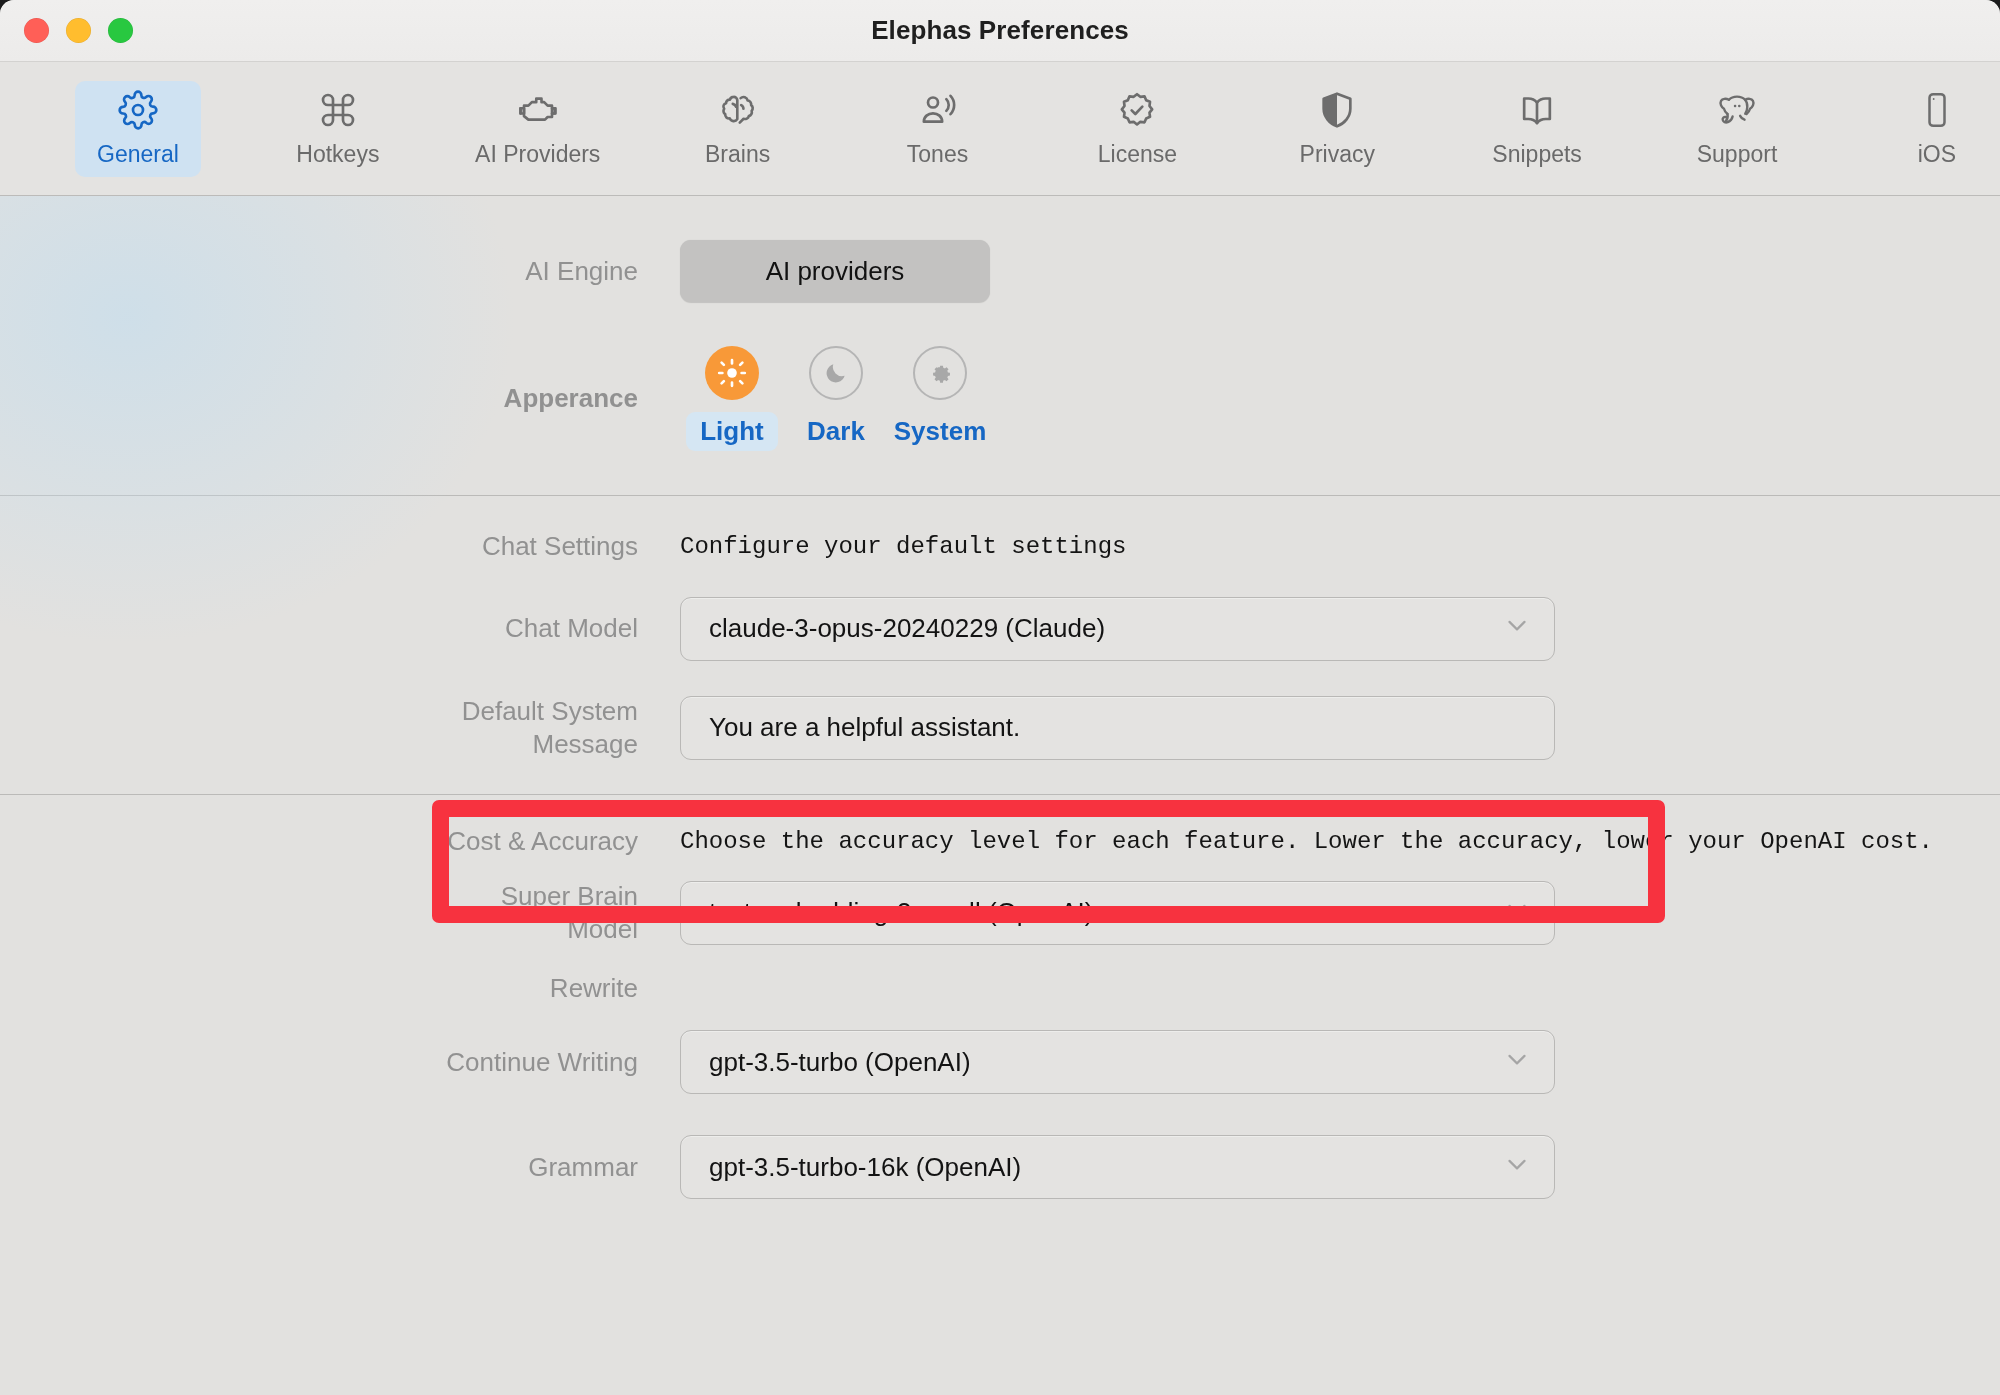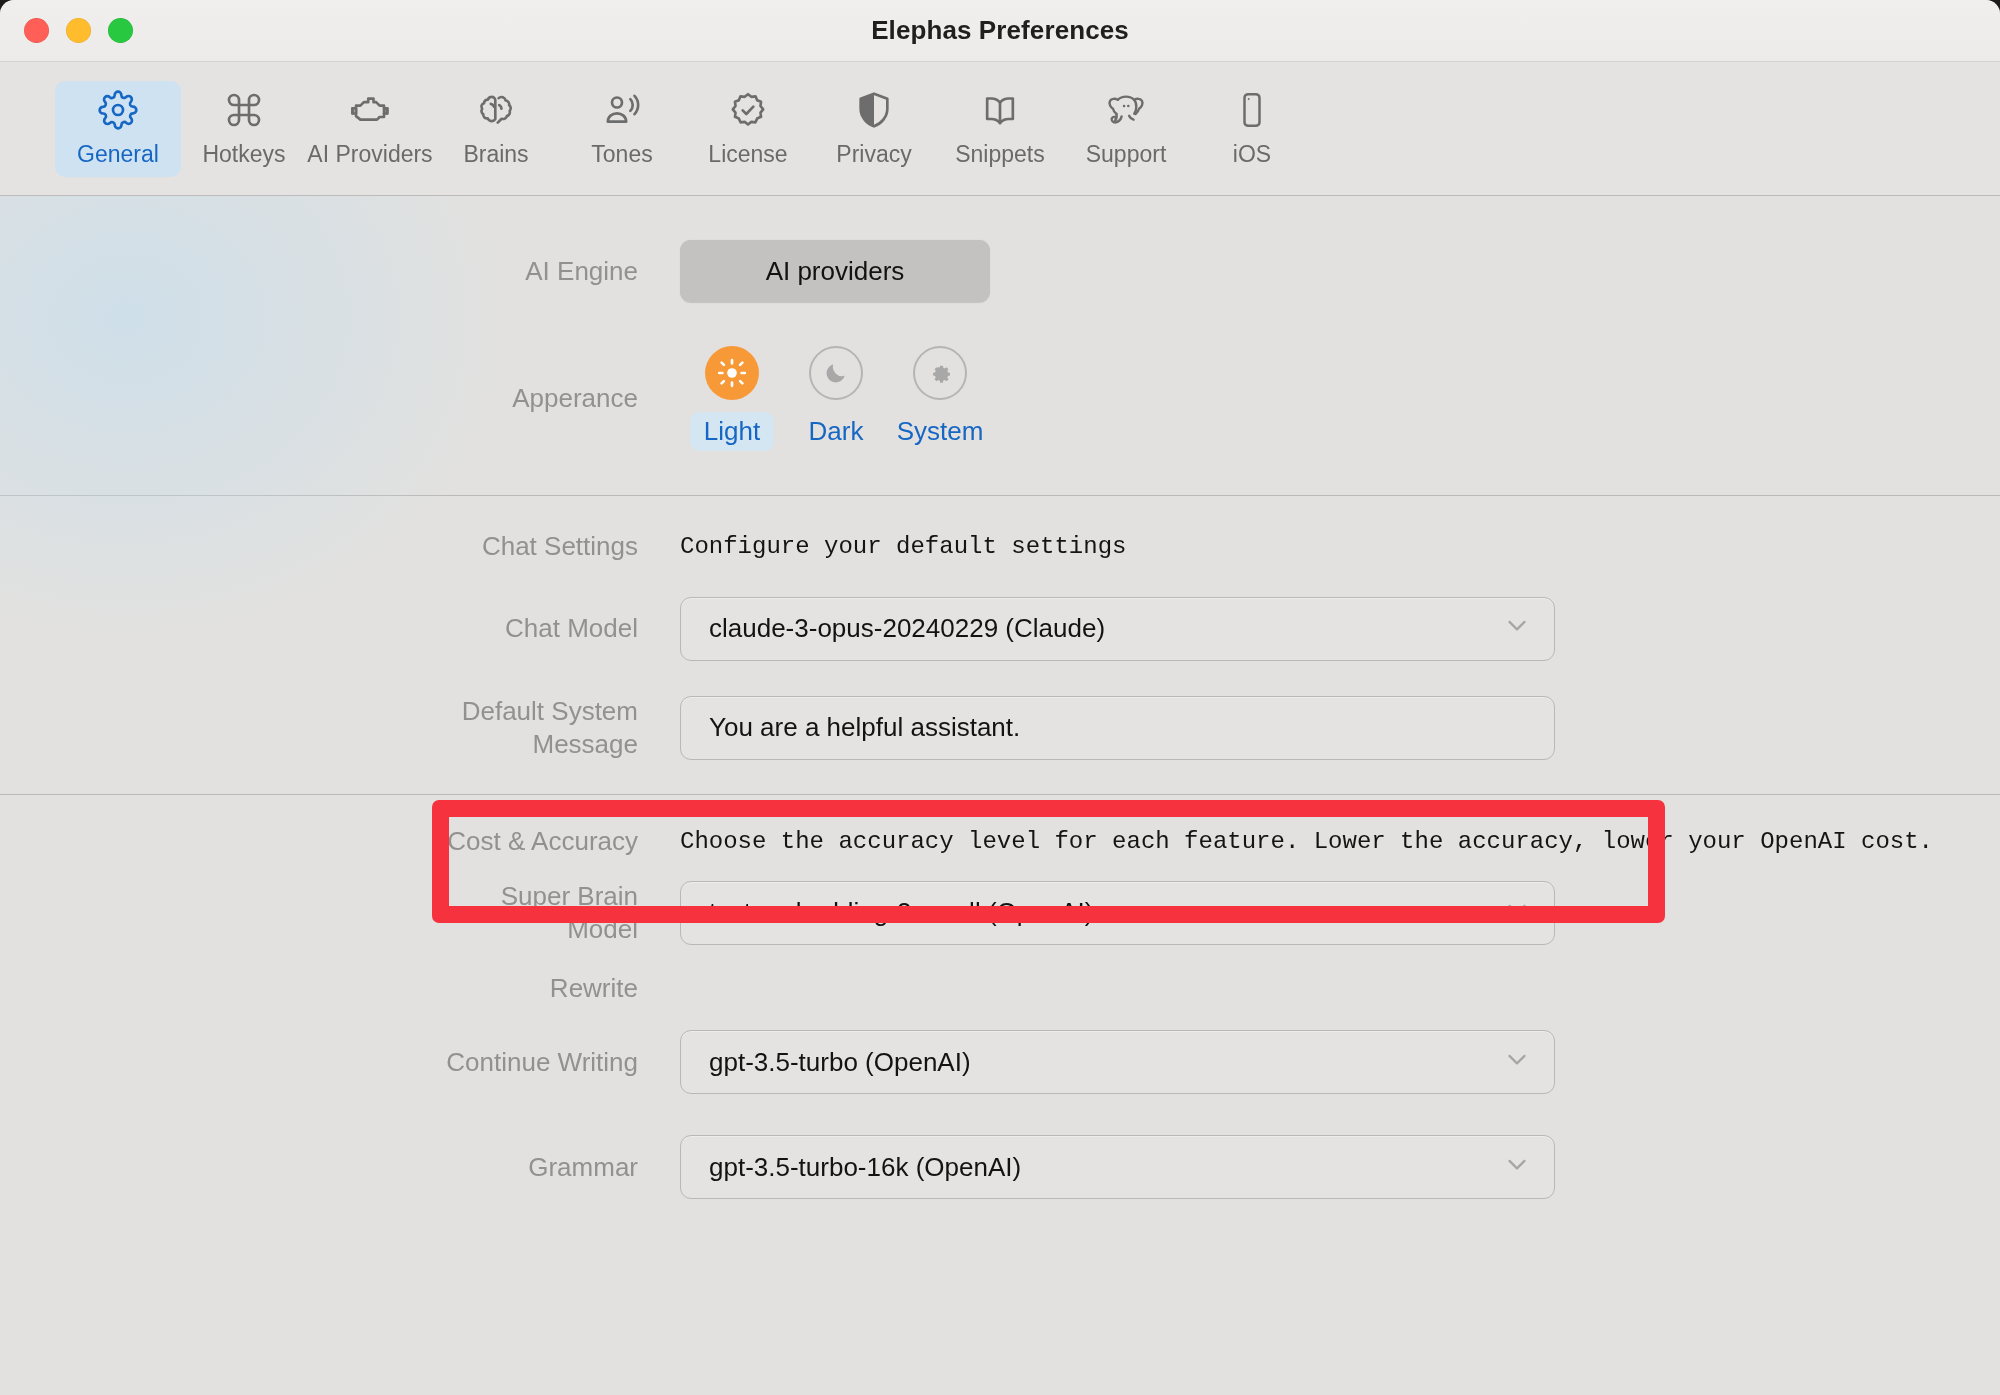--- a/index.html
+++ b/index.html
@@ -61,22 +61,23 @@
     pointer-events: none;
   }
 
   
   #toolbar {
     height: 134px;
     background: #e4e3e1;
     border-bottom: 1.5px solid #bcbbb9;
     display: flex;
     align-items: center;
-    padding-left: 55px;
+    padding-left: 75px;
     position: relative;
+    justify-content: space-between;
   }
   .tab {
     width: 126px;
     height: 96px;
     border-radius: 10px;
     display: flex;
     flex-direction: column;
     align-items: center;
     justify-content: center;
     gap: 10px;
@@ -340,21 +341,21 @@
   <div id="content">
     <div id="haze"></div>
 
     <div class="section">
 
       <div class="row" style="padding-top:44px;">
         <div class="row-label">AI Engine</div>
         <div class="pill-btn">AI providers</div>
       </div>
 
-      <div class="row" style="padding-top:44px; padding-bottom:44px;">
+      <div class="row" style="padding-top:44px; padding-bottom:44px;font-weight:bold;">
         <div class="row-label">Apperance</div>
         <div class="appearance-group">
 
           <div class="appr light-mode selected">
             <span class="circ">
               <svg width="32" height="32" viewBox="0 0 24 24" fill="none" stroke="#ffffff" stroke-width="2" stroke-linecap="round">
                 <circle cx="12" cy="12" r="3.6" fill="#ffffff" stroke="none"></circle>
                 <path d="M12 2.4v2.4M12 19.2v2.4M4.2 4.2l1.7 1.7M18.1 18.1l1.7 1.7M2.4 12h2.4M19.2 12h2.4M4.2 19.8l1.7-1.7M18.1 5.9l1.7-1.7"></path>
               </svg>
             </span>

